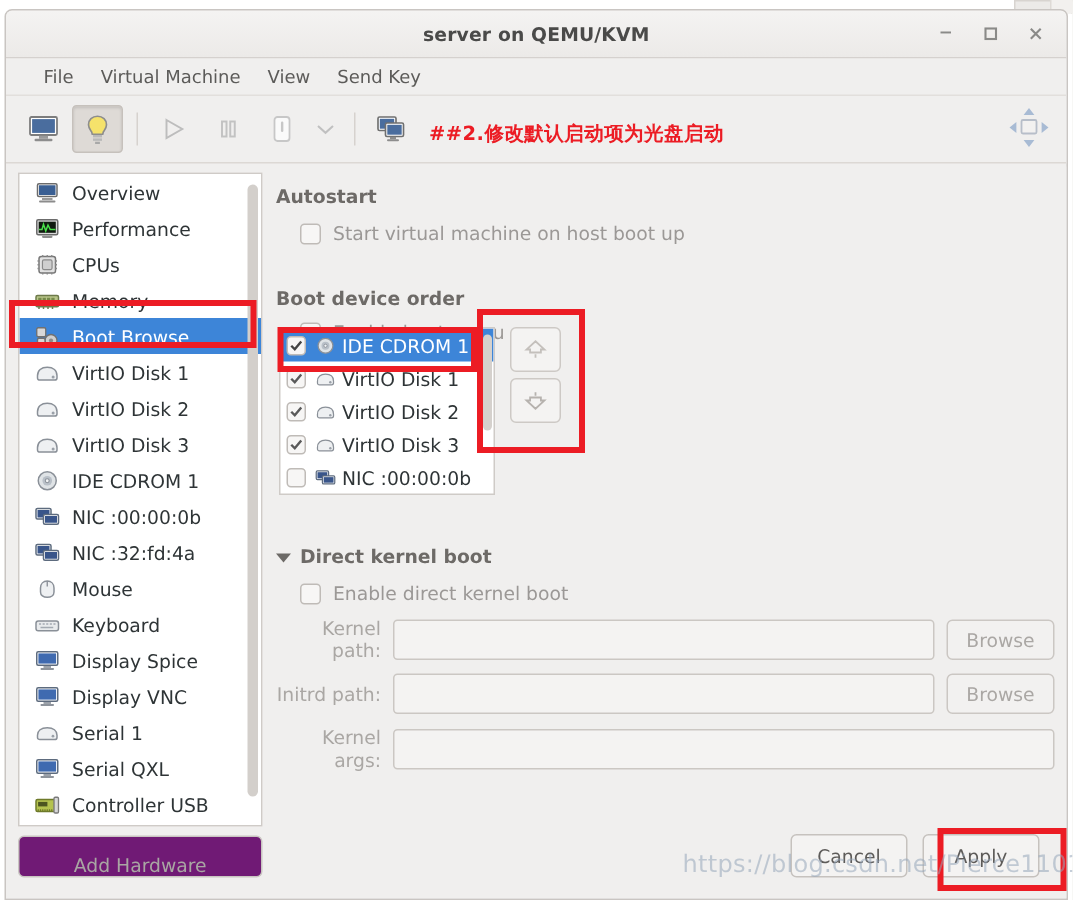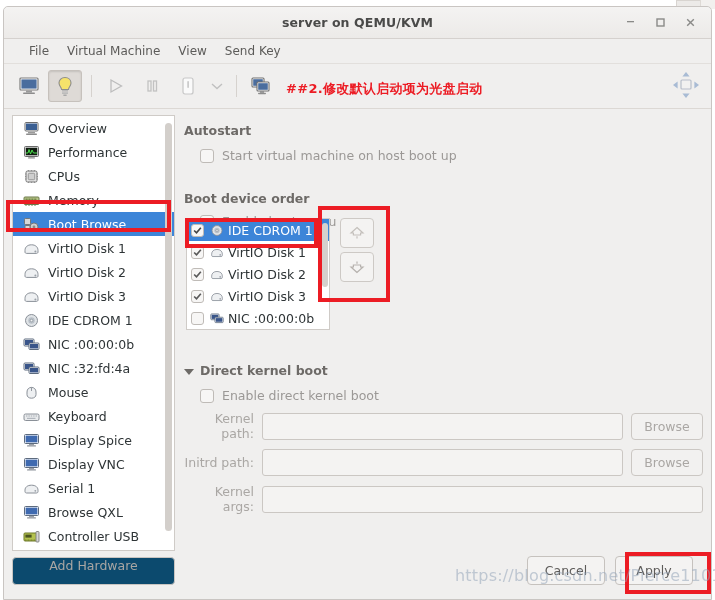--- a/index.html
+++ b/index.html
@@ -97,22 +97,22 @@
   }
   .devrow.sel { background: #3d85d8; color: #ffffff; }
   .devrow .ic { width: 20px; height: 17px; margin-right: 7px; flex: none; display:flex; align-items:center; justify-content:center;}
   .sb-scroll {
     position: absolute; right: 2px; top: 3px; width: 7px; bottom: 3px;
   }
   .sb-thumb { position:absolute; left:0; top:4px; width:7px; height: 408px; background:#d3cfcb; border-radius:4px;}
 
   .addhw {
     position: absolute; left: 8px; width: 163px; bottom: 14px; height: 28px;
-    background: #0c4a6e; border: 1px solid #c9c5c1; border-radius: 4px;
-    display: flex; align-items: flex-start; justify-content: center;
+    background: #701a75; border: 1px solid #c9c5c1; border-radius: 4px;
+    display: flex; align-items: flex-end; justify-content: center;
     font-size: 12.5px; color: #a9a6a3; cursor: default;
   }
 
   
   .main {
     position: absolute; left: 178px; right: 8px; top: 4px; bottom: 0;
   }
   .sect-title { font-size: 12.5px; font-weight: 700; color: #6d6a67; }
   .row { display: flex; align-items: center; }
 
@@ -452,21 +452,21 @@
             </div>
             <div class="devrow">
               <span class="ic">
                 <svg width="17" height="15" viewBox="0 0 17 15">
                   <rect x="1.5" y="1.5" width="14" height="9" rx="1" fill="#fff" stroke="#5d6b7e" stroke-width="1"></rect>
                   <rect x="2.6" y="2.6" width="11.8" height="6.8" fill="#3f6ab0"></rect>
                   <rect x="6" y="11" width="5" height="1.3" fill="#9aa0a8"></rect>
                   <rect x="4" y="12.3" width="9" height="1.3" rx=".6" fill="#8e949c"></rect>
                 </svg>
               </span>
-              <span>Browse QXL</span>
+              <span>Serial QXL</span>
             </div>
             <div class="devrow">
               <span class="ic">
                 <svg width="17" height="15" viewBox="0 0 17 15">
                   <rect x="1" y="4" width="13" height="8" rx="1" fill="#b4c24f" stroke="#6e7a2a" stroke-width="1"></rect>
                   <rect x="2.4" y="5.6" width="6.2" height="3" fill="#4c5520"></rect>
                   <rect x="13" y="2.5" width="3" height="10.5" rx=".8" fill="#d6d6d6" stroke="#7a7a7a" stroke-width=".9"></rect>
                   <path d="M2.5 10.5 v1.3 M4 10.5 v1.3 M5.5 10.5 v1.3 M7 10.5 v1.3 M8.5 10.5 v1.3 M10 10.5 v1.3 M11.5 10.5 v1.3" stroke="#6e7a2a" stroke-width=".8"></path>
                 </svg>
               </span>

